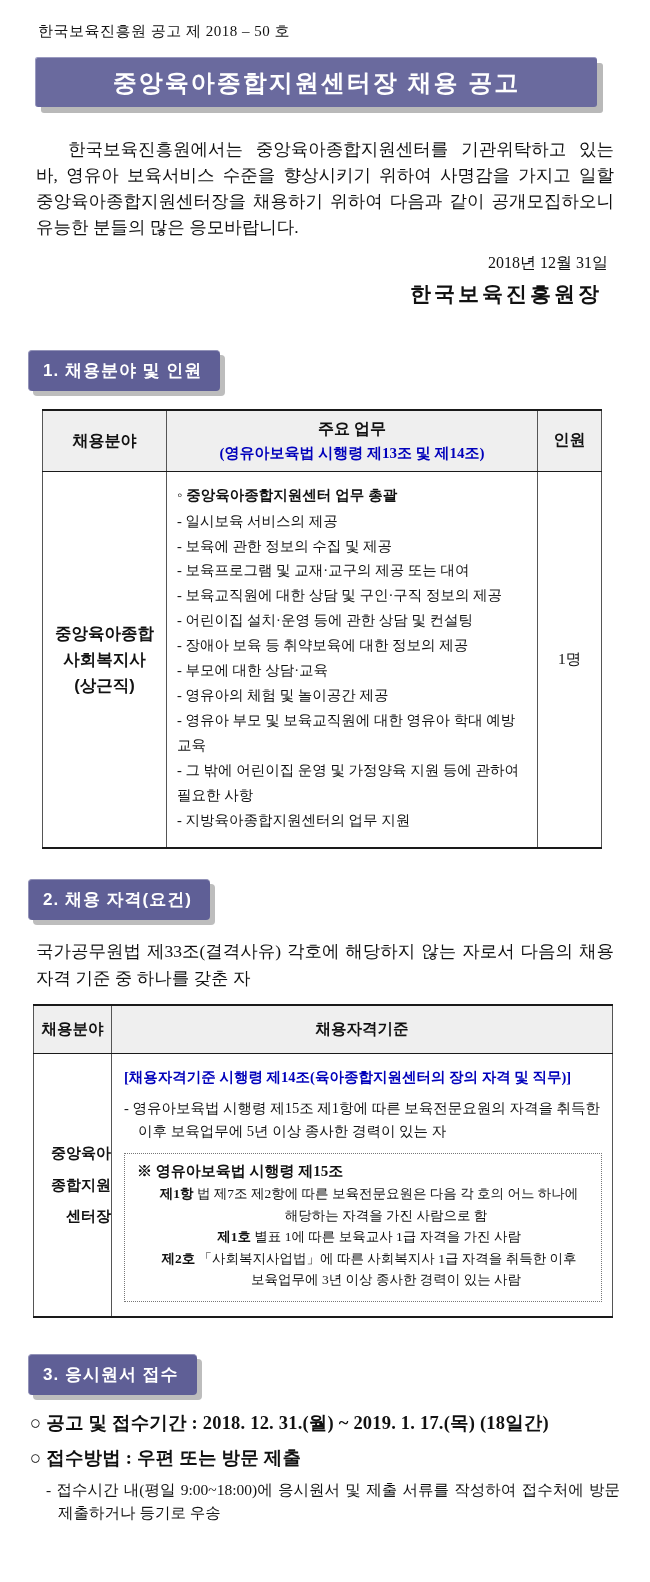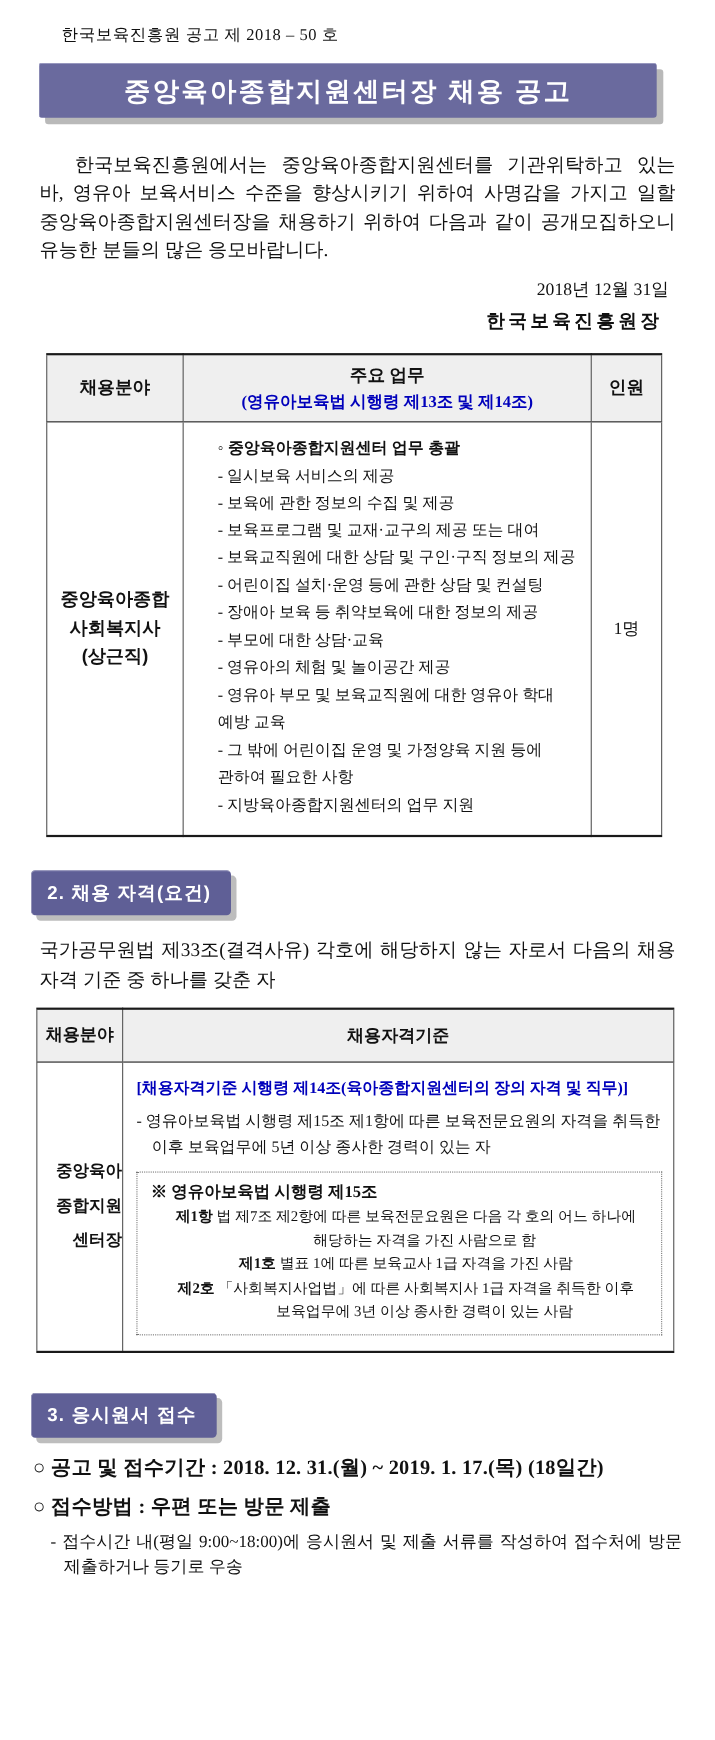--- a/index.html
+++ b/index.html
@@ -8,21 +8,21 @@
     position: relative;
     width: 650px;
     height: 1582px;
     margin: 0 auto;
     background: #ffffff;
     overflow: hidden;
     font-family: "Liberation Serif", "DejaVu Serif", serif;
     color: #111111;
   }
   .doc-number {
-    padding: 22px 0 0 56px;
+    padding: 22px 0 0 38px;
     font-size: 15px;
     letter-spacing: 0.5px;
   }
   .banner {
     margin: 16px 0 0 35px;
     width: 562px;
     height: 50px;
     background: #6a6a9e;
     border-radius: 3px;
     box-shadow: 6px 6px 0 #b9b9b9;
@@ -48,21 +48,21 @@
     word-break: keep-all;
   }
   .date-line {
     margin: 12px 42px 0 0;
     text-align: right;
     font-size: 16px;
   }
   .signature-line {
     margin: 6px 48px 0 0;
     text-align: right;
-    font-size: 17px;
+    font-size: 21px;
     font-weight: bold;
     letter-spacing: 3px;
   }
   .section-badge {
     display: inline-block;
     margin-left: 28px;
     background: #5f5f96;
     color: #ffffff;
     font-family: "Liberation Sans", "DejaVu Sans", sans-serif;
     font-weight: bold;
@@ -99,21 +99,21 @@
   .table1 td, .table2 td { vertical-align: middle; }
   .col-divider-l { border-left: 1px solid #555555; }
   .td-field {
     width: 124px;
     text-align: center;
     font-family: "Liberation Sans", "DejaVu Sans", sans-serif;
     font-weight: bold;
     font-size: 16.5px;
     line-height: 1.6;
   }
-  .td-duties { padding: 14px 8px 14px 31px; }
+  .td-duties { padding: 14px 8px 14px 10px; }
   .duty-heading {
     font-family: "Liberation Sans", "DejaVu Sans", sans-serif;
     font-weight: bold;
     font-size: 14.5px;
     margin-bottom: 4px;
   }
   .duty-list { list-style: none; }
   .duty-list li {
     font-size: 14.5px;
     line-height: 1.72;
@@ -219,20 +219,21 @@
   <div class="banner">
     <span class="banner-title">중앙육아종합지원센터장 채용 공고</span>
   </div>
 
   <p class="intro">한국보육진흥원에서는 중앙육아종합지원센터를 기관위탁하고 있는 바, 영유아 보육서비스 수준을 향상시키기 위하여 사명감을 가지고 일할 중앙육아종합지원센터장을 채용하기 위하여 다음과 같이 공개모집하오니 유능한 분들의 많은 응모바랍니다.</p>
 
   <div class="date-line">2018년 12월 31일</div>
   <div class="signature-line">한국보육진흥원장</div>
 
   
+  <div class="section-badge badge1">1. 채용분야 및 인원</div>
 
   <table class="table1">
     <tbody>
         <tr>
       <th class="td-field">채용분야</th>
       <th class="col-divider-l">
         <div>주요 업무</div>
         <div class="th-duty-sub">(영유아보육법 시행령 제13조 및 제14조)</div>
       </th>
       <th class="td-count col-divider-l">인원</th>

